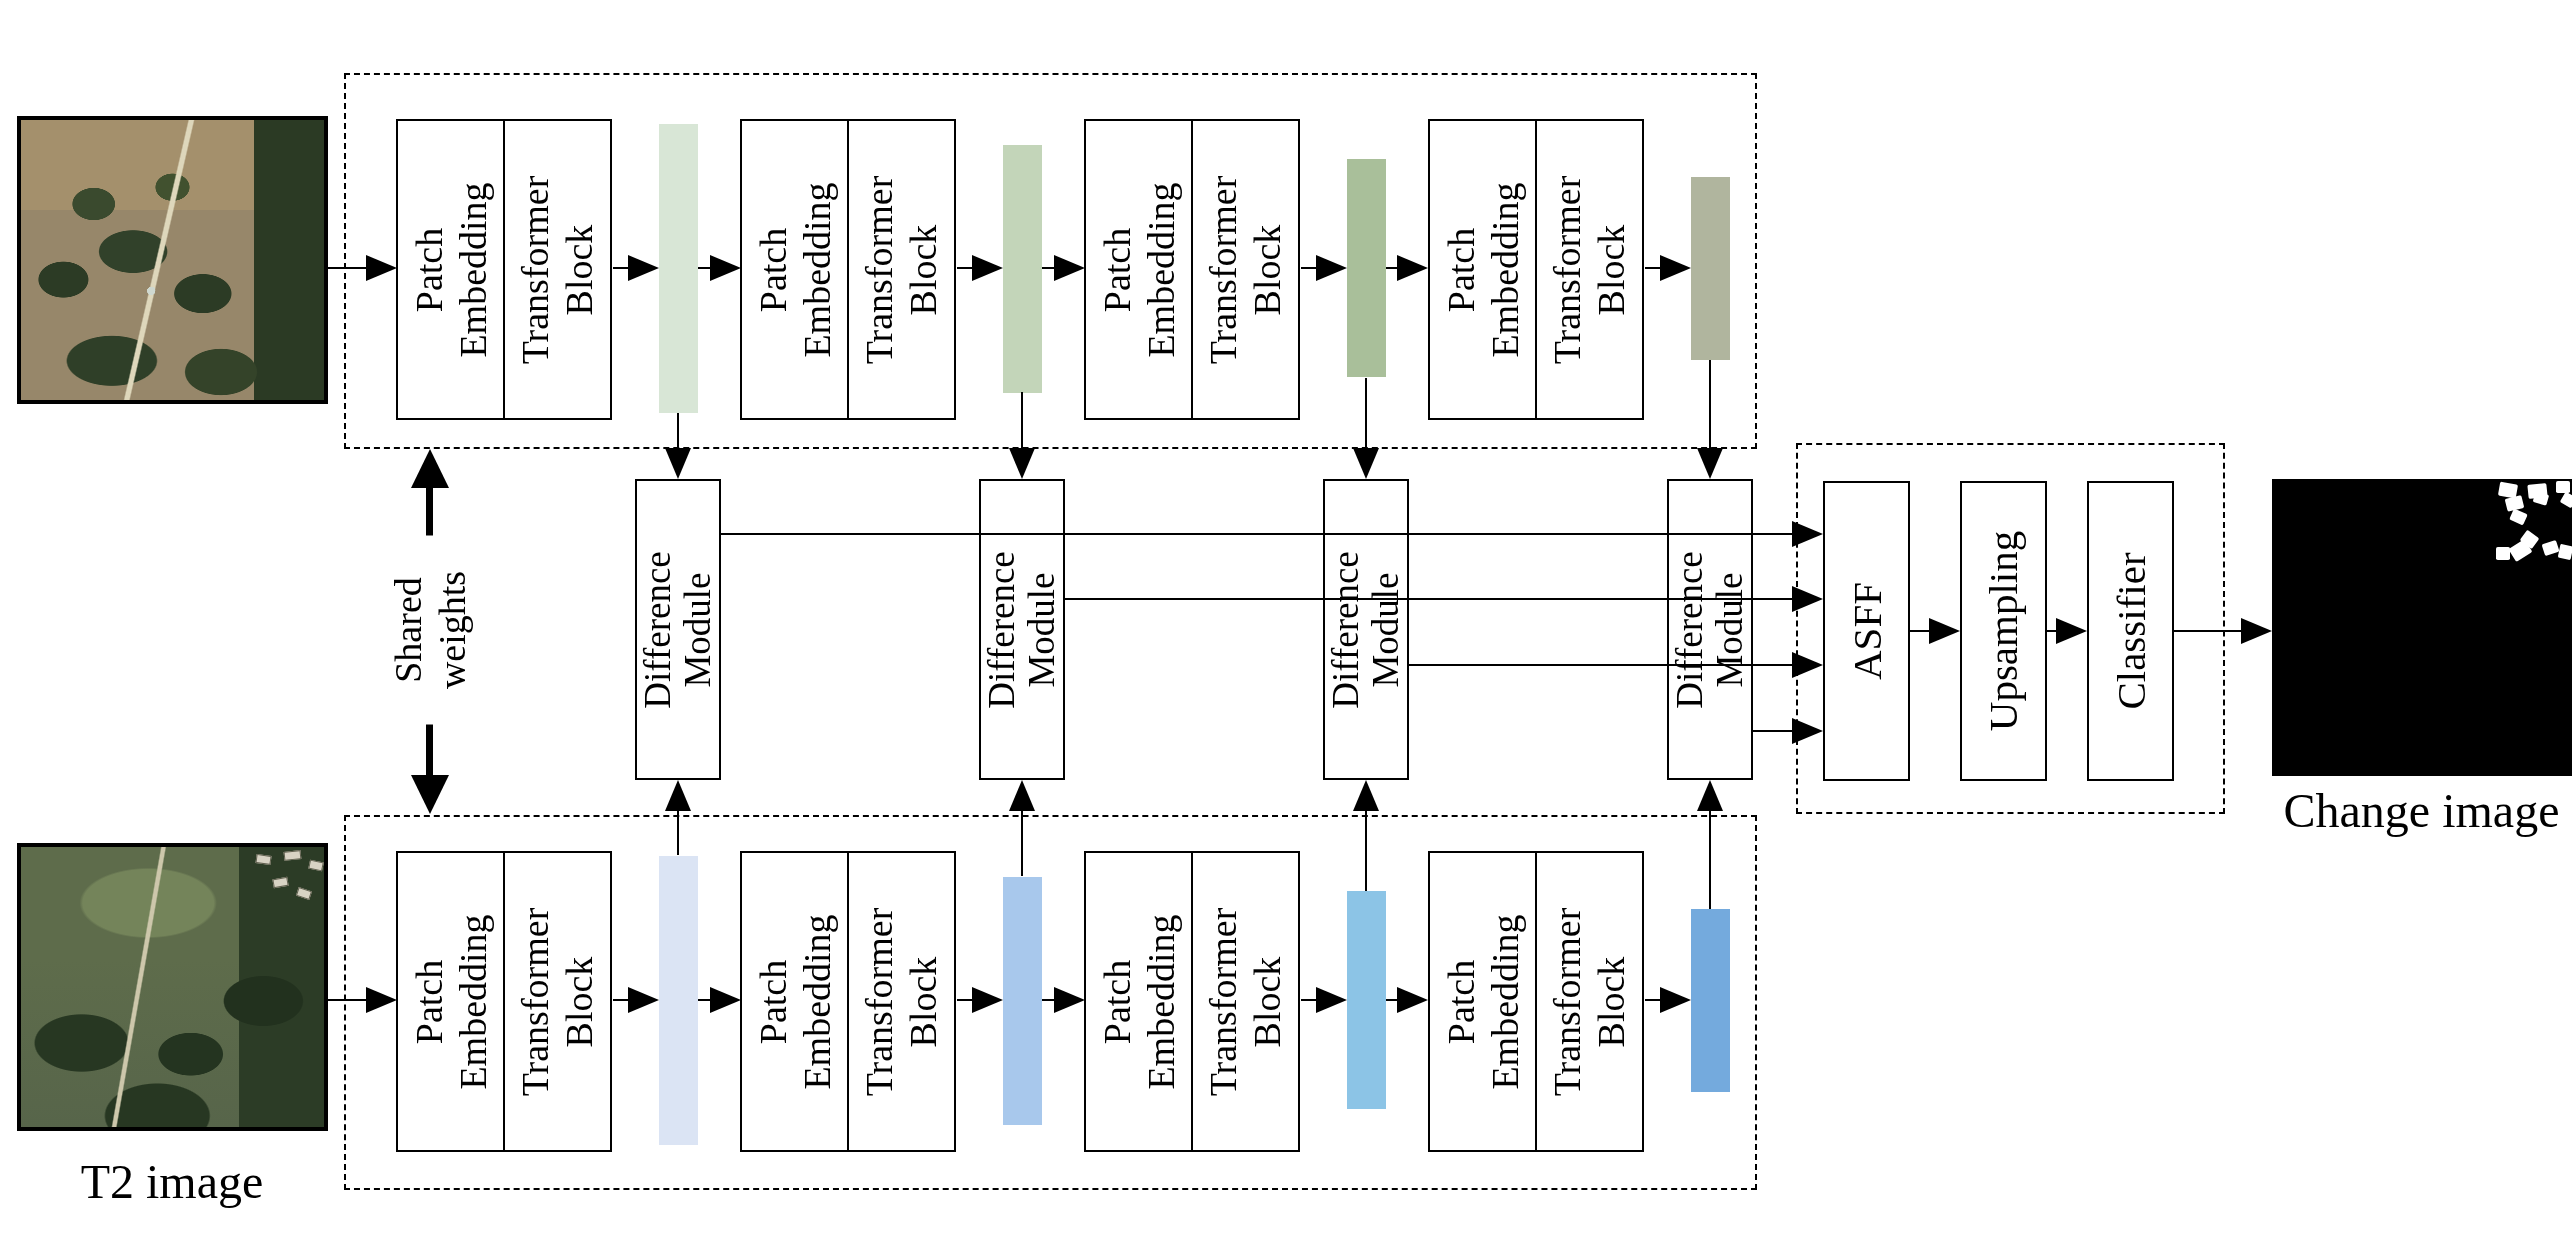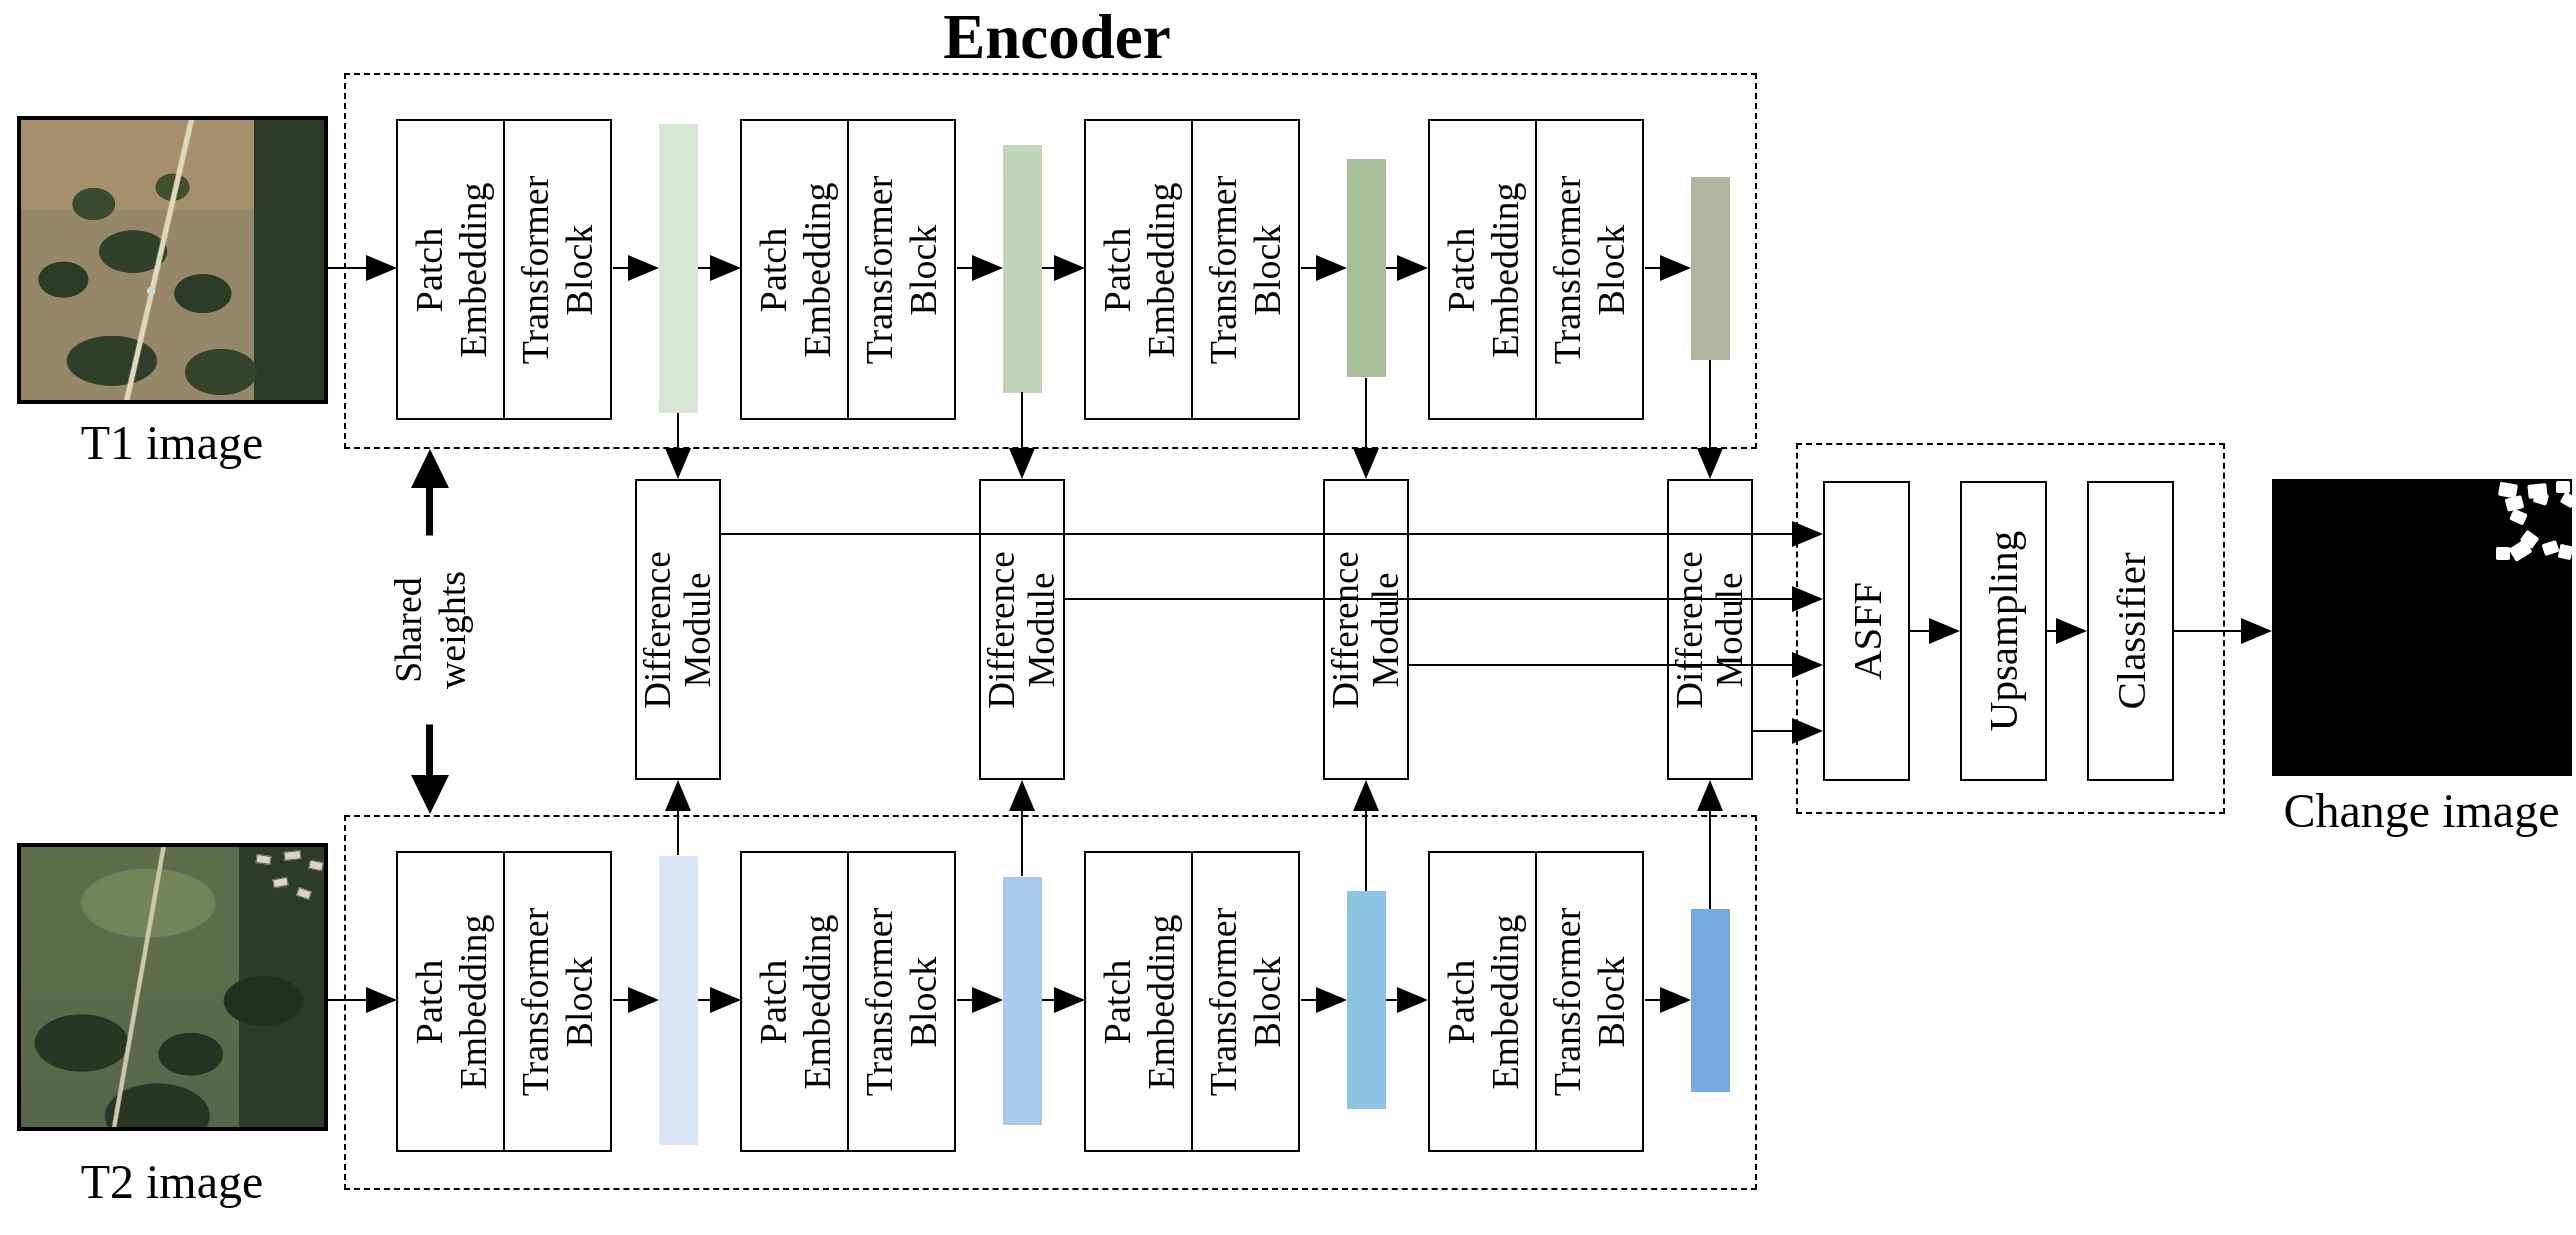--- a/index.html
+++ b/index.html
@@ -80,26 +80,24 @@
 </style>
 </head>
 <body>
 
 <div id="canvas">
 
   <div class="dashed" style="left:344px;top:73px;width:1413px;height:376px"></div>
   <div class="dashed" style="left:344px;top:815px;width:1413px;height:375px"></div>
   <div class="dashed" style="left:1796px;top:443px;width:429px;height:371px"></div>
 
-  <div class="title" style="left:821px;top:3.5px;width:472px">Encoder</div>
 
   <div class="satimg" style="left:16.5px;top:116px">
     <div class="t1tex"></div>
   </div>
-  <div class="caption" style="left:16.5px;top:414px;width:311px">T1 image</div>
 
   <div class="satimg" style="left:16.5px;top:843px">
     <div class="t2tex"></div>
     <div class="house" style="left:235px;top:8.3px;width:15.3px;height:9.4px;transform:rotate(8deg)"></div>
     <div class="house" style="left:263px;top:3.5px;width:16.5px;height:9.4px;transform:rotate(-6deg)"></div>
     <div class="house" style="left:288px;top:14px;width:14px;height:9.4px;transform:rotate(12deg)"></div>
     <div class="house" style="left:252px;top:31px;width:15.3px;height:8.8px;transform:rotate(-10deg)"></div>
     <div class="house" style="left:276px;top:42px;width:14px;height:8.8px;transform:rotate(18deg)"></div>
   </div>
   <div class="caption" style="left:16.5px;top:1153px;width:311px">T2 image</div>

